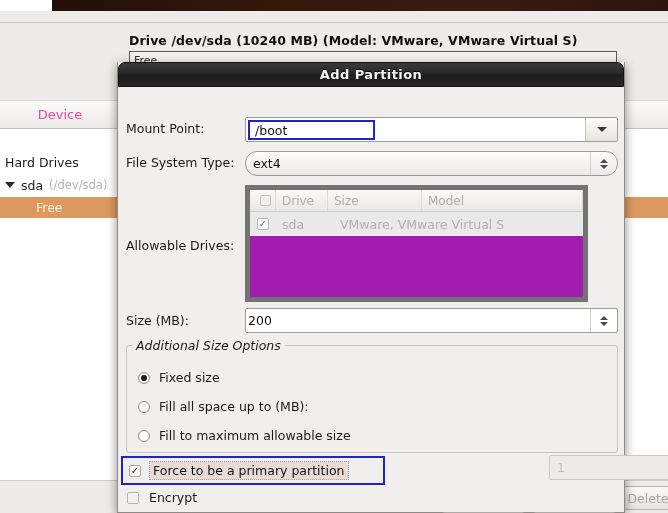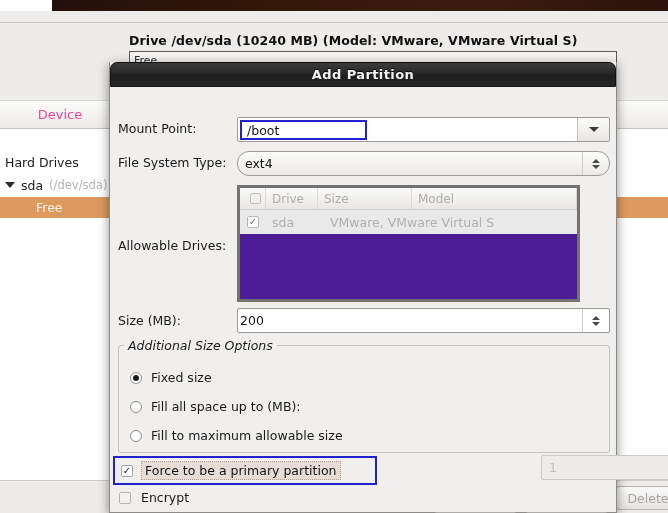--- a/index.html
+++ b/index.html
@@ -43,21 +43,21 @@
   .bg-vline{position:absolute;left:120px;top:100px;width:1px;height:380px;background:#d7d5d2;}
   .bg-vline2{position:absolute;left:130px;top:129px;width:1px;height:351px;background:#e3e1de;}
 
   .bg-bottombar{position:absolute;left:0;top:480px;width:668px;height:33px;
     background:#edecea;border-top:1px solid #cfcdca;box-sizing:border-box;}
   .bg-delete-btn{position:absolute;left:616px;top:486px;width:64px;height:24px;
     background:linear-gradient(180deg,#fafafa,#e6e4e1);border:1px solid #b6b4b1;border-radius:3px;
     display:flex;align-items:center;justify-content:center;color:#a9a7a4;font-size:12.5px;box-sizing:border-box;}
 
   
-  #dialog{position:absolute;left:109px;top:62px;width:508px;height:451px;
+  #dialog{position:absolute;left:117px;top:62px;width:508px;height:451px;
     background:#f0efed;border:1px solid #8d8b88;border-top:none;box-sizing:border-box;
     box-shadow:0 3px 10px rgba(0,0,0,.45);}
   .titlebar{height:25px;width:100%;box-sizing:border-box;
     background:linear-gradient(180deg,#3a3a3a 0%,#2a2a2a 42%,#1d1d1d 55%,#262626 100%);
     border:1px solid #111;border-radius:7px 7px 0 0;
     display:flex;align-items:center;justify-content:center;
     color:#f4f4f4;font-weight:bold;font-size:13px;letter-spacing:.4px;
     text-shadow:0 -1px 0 rgba(0,0,0,.8);}
   .dlg-body{position:relative;padding:0;}
   .lbl{font-size:12.5px;color:#1a1a1a;}
@@ -85,21 +85,21 @@
     display:flex;align-items:center;}
   .fs-combo .val{padding-left:7px;font-size:12.5px;color:#121212;flex:1;}
   .updown{width:26px;display:flex;flex-direction:column;align-items:center;justify-content:center;gap:2px;
     border-left:1px solid #d3d1ce;height:100%;}
   .updown .u{width:0;height:0;border-left:4px solid transparent;border-right:4px solid transparent;border-bottom:4px solid #4a4a4a;}
   .updown .d{width:0;height:0;border-left:4px solid transparent;border-right:4px solid transparent;border-top:4px solid #4a4a4a;}
 
   
   .ad-label{position:absolute;left:8px;top:151px;}
   .drives-box{position:absolute;left:127px;top:98px;width:343px;height:117px;box-sizing:border-box;
-    background:#4c1d95;border:3px solid #737373;}
+    background:#a21caf;border:5px solid #737373;}
   .dt-head{display:flex;height:21px;align-items:stretch;
     background:linear-gradient(180deg,#fafafa,#e9e7e4);border-bottom:1px solid #cfcdca;}
   .dt-head .c{display:flex;align-items:center;padding-left:6px;color:#b0aeab;font-size:12px;
     border-right:1px solid #dcdad7;box-sizing:border-box;}
   .c-check{width:26px;justify-content:center;padding-left:0;}
   .c-drive{width:52px;}
   .c-size{width:94px;}
   .c-model{flex:1;border-right:none;}
   .hdr-circle{width:9px;height:9px;border:1px solid #c3c1be;border-radius:2px;background:#f2f0ed;}
   .dt-row{display:flex;height:24px;align-items:center;background:#e9e9e9;}

